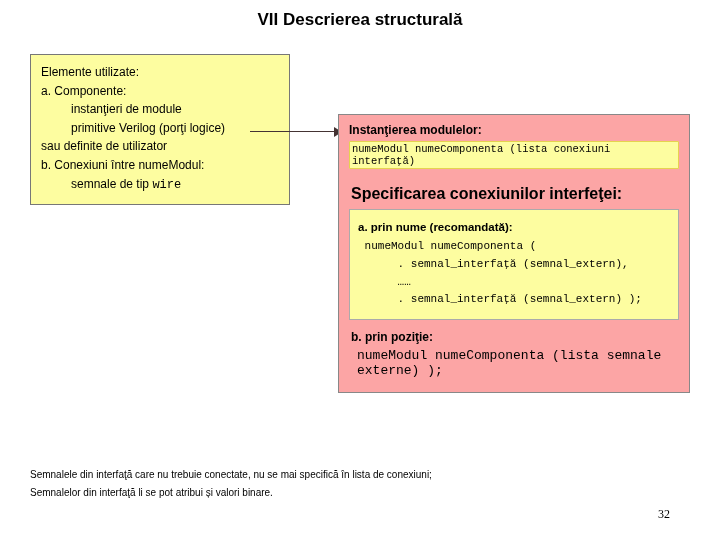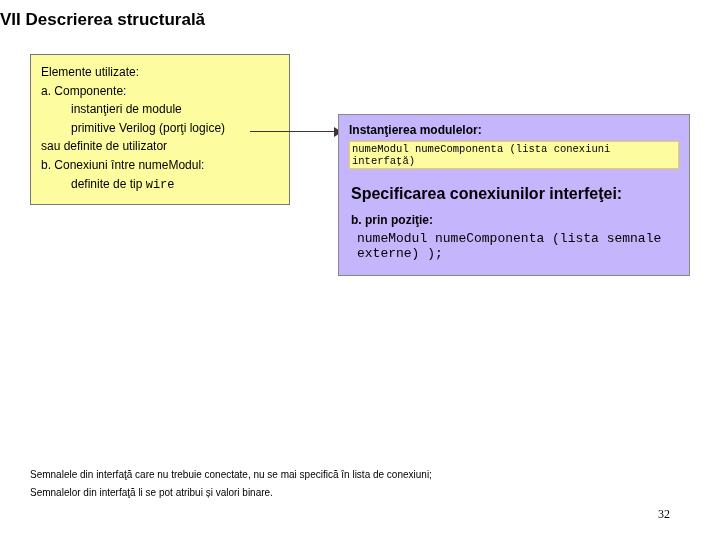--- a/index.html
+++ b/index.html
@@ -7,20 +7,21 @@
   body {
     width: 720px;
     height: 540px;
     font-family: Arial, sans-serif;
     font-size: 12px;
     color: #000;
     position: relative;
     background: #fff;
   }
   .title {
+    text-align: center;
     font-weight: bold;
     font-size: 17px;
     padding-top: 10px;
     padding-bottom: 6px;
   }
   .left-box {
     position: absolute;
     left: 30px;
     top: 54px;
     width: 260px;
@@ -32,21 +33,21 @@
   .left-box .hdr { font-weight: normal; }
   .left-box .sub { padding-left: 30px; }
   .mono { font-family: "Courier New", monospace; }
   .right-box {
     position: absolute;
     left: 338px;
     top: 114px;
     width: 352px;
     border: 1px solid #888;
     padding: 8px 10px 14px 10px;
-    background: #c4b5fd;
+    background: #fca5a5;
   }
   .right-box .lbl { font-weight: bold; font-size: 12px; margin-bottom: 4px; }
   .code-hl {
     display: inline-block;
     background: #fdfda0;
     font-family: "Courier New", monospace;
     font-size: 10.5px;
     padding: 1px 2px;
     border: 1px solid #e5d34f;
     border-radius: 1px;
@@ -126,35 +127,42 @@
 <div class="title">VII Descrierea structurală</div>
 
 <div class="left-box">
   <div class="hdr">Elemente utilizate:</div>
   <div>a. Componente:</div>
   <div class="sub">instanţieri de module</div>
   <div class="sub">primitive Verilog (porţi logice)</div>
   <div>sau  definite de utilizator</div>
   <div>b. Conexiuni între numeModul:</div>
   <div class="sub">
-    <span>definite de tip </span><span class="mono">wire</span>
+    <span>semnale de tip </span><span class="mono">wire</span>
   </div>
 </div>
 
 <div class="arrow-wrap">
   <div class="arrow-line"></div>
   <div class="arrow-head"></div>
 </div>
 
 <div class="right-box">
   <div class="lbl">Instanţierea modulelor:</div>
   <span class="code-hl">numeModul numeComponenta (lista conexiuni interfaţă)</span>
 
   <div class="spec-lbl">Specificarea conexiunilor interfeţei:</div>
 
+  <div class="inner-box">
+    <div class="ih">a. prin nume (recomandată):</div>
+    <div class="code-line"> numeModul numeComponenta (</div>
+    <div class="code-line">      . semnal_interfaţă (semnal_extern),</div>
+    <div class="code-line">      ……</div>
+    <div class="code-line">      . semnal_interfaţă (semnal_extern) );</div>
+  </div>
 
   <div class="sub-lbl">b. prin poziţie:</div>
   <div class="bottom-code">numeModul numeComponenta (lista semnale externe) );</div>
 </div>
 
 <div class="footer">
   <div>Semnalele din interfaţă care nu trebuie conectate, nu se mai specifică în lista de conexiuni;</div>
   <div>Semnalelor din interfaţă li se pot atribui și valori binare.</div>
 </div>
 

